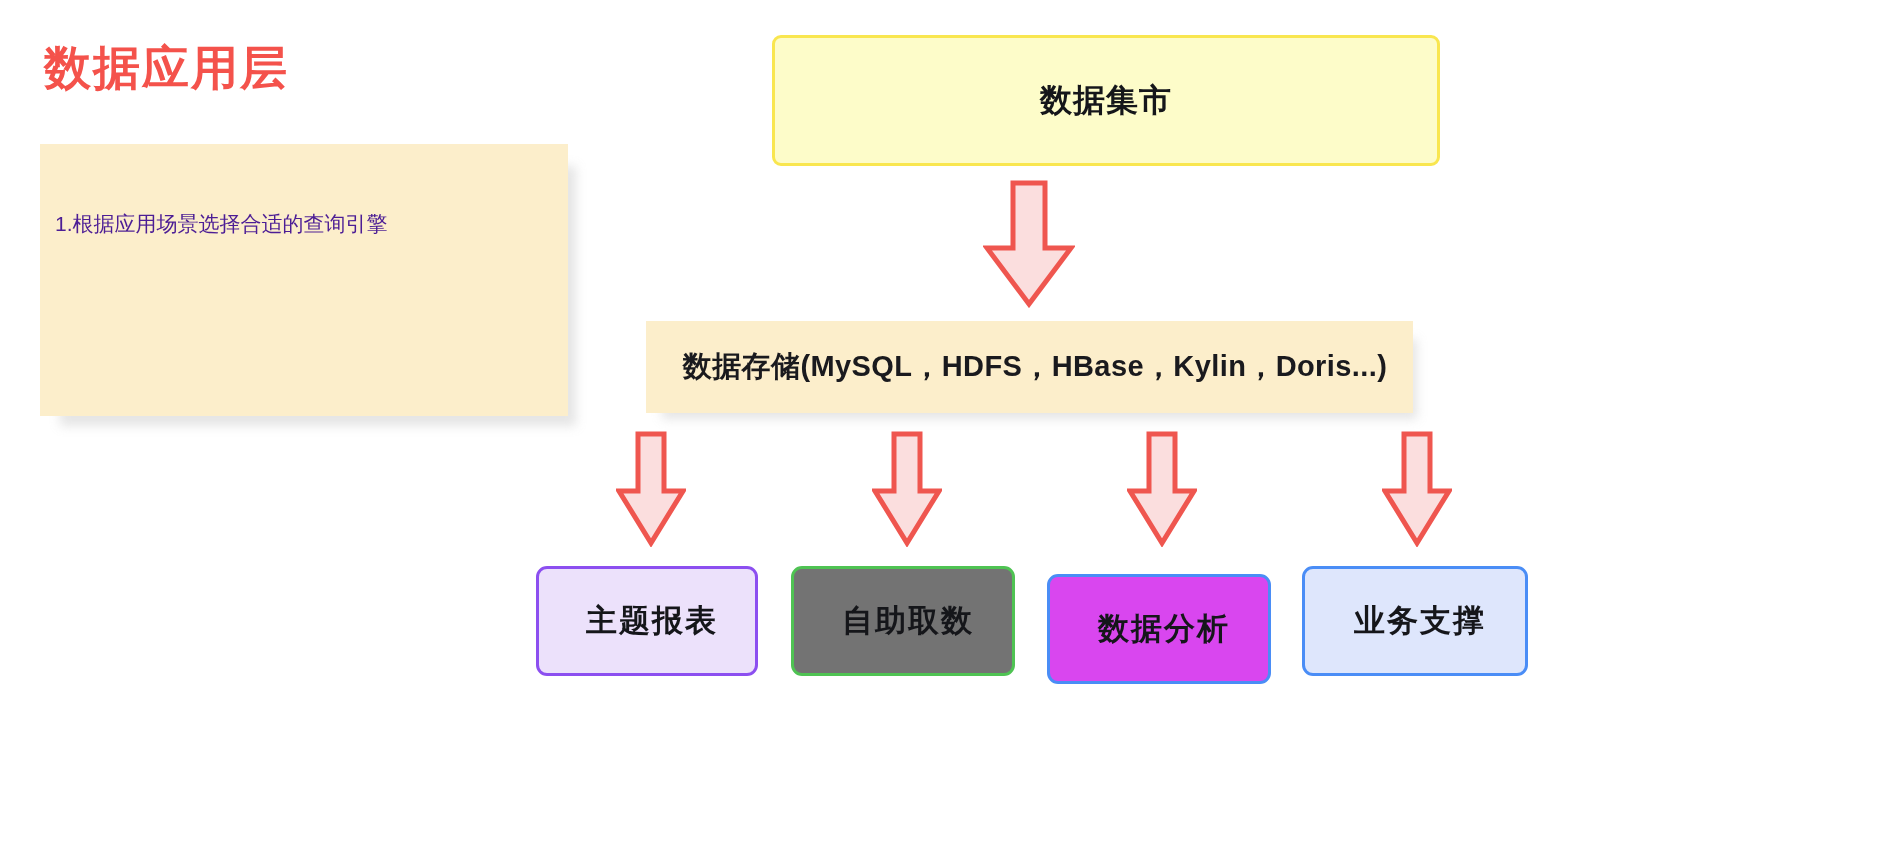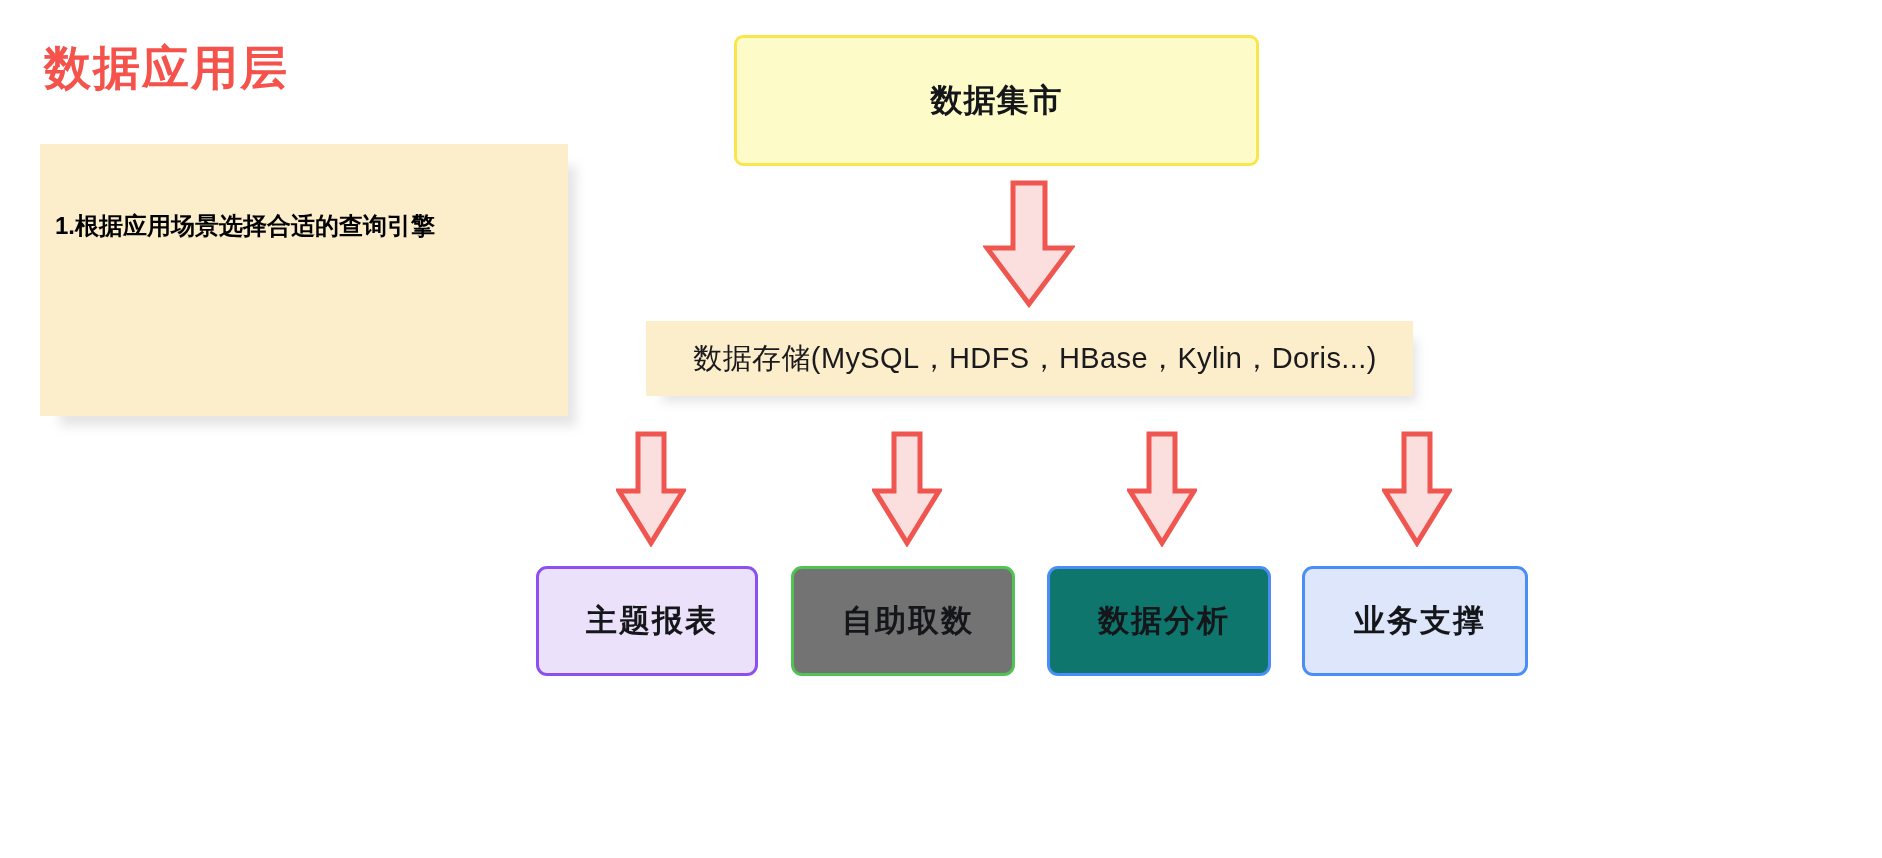--- a/index.html
+++ b/index.html
@@ -47,64 +47,64 @@
   }
   .note-heading {
     font-size: 19px;
     font-weight: bold;
     color: #1c1c20;
     line-height: 1.55;
     margin-bottom: 3px;
     white-space: nowrap;
   }
   .note-line {
-    font-size: 24px;
-    font-weight: 700;
-    color: #000000;
+    font-size: 21px;
+    font-weight: 400;
+    color: #4c1d95;
     line-height: 1.62;
     white-space: nowrap;
   }
 
   
   .node {
     position: absolute;
     box-sizing: border-box;
     display: flex;
     align-items: center;
     justify-content: center;
     text-align: center;
   }
 
   
   #node-data-mart {
-    left: 734px;
+    left: 772px;
     top: 35px;
-    width: 525px;
+    width: 668px;
     height: 131px;
     background: #fdfcc9;
     border: 3px solid #f9e64f;
     border-radius: 9px;
     font-size: 32px;
     font-weight: bold;
     color: #15161a;
     letter-spacing: 1px;
   }
 
   
   #node-data-storage {
     left: 646px;
     top: 321px;
     width: 767px;
-    height: 75px;
+    height: 92px;
     background: #fceecb;
     border: none;
     border-radius: 0;
     box-shadow: 10px 12px 10px -6px rgba(170,170,170,0.30);
     font-size: 29px;
-    font-weight: 400;
+    font-weight: 700;
     color: #1a1a1e;
     letter-spacing: 0.4px;
     padding-left: 11px;
   }
 
   
   .leaf {
     top: 566px;
     height: 110px;
     border-radius: 11px;
@@ -122,22 +122,23 @@
   }
   #node-self-service {
     left: 791px;
     width: 224px;
     background: #737373;
     border: 3px solid #4fc353;
   }
   #node-data-analysis {
     left: 1047px;
     width: 224px;
-    background: #0f766e;
+    background: #d946ef;
     border: 3px solid #4a8df6;
+    margin-top: 8px;
   }
   #node-business-support {
     left: 1302px;
     width: 226px;
     background: #dee6fc;
     border: 3px solid #4a8df6;
     font-family: Liberation Mono, monospace;
   }
 
   

